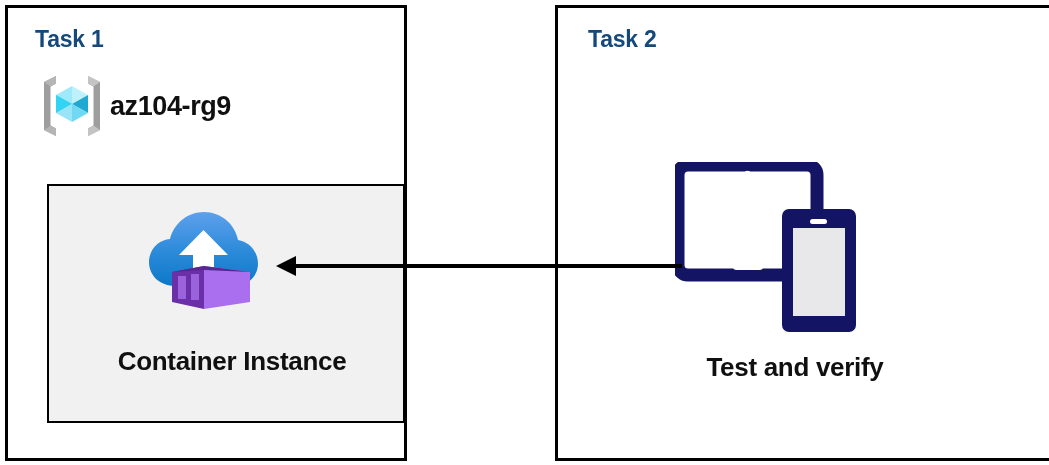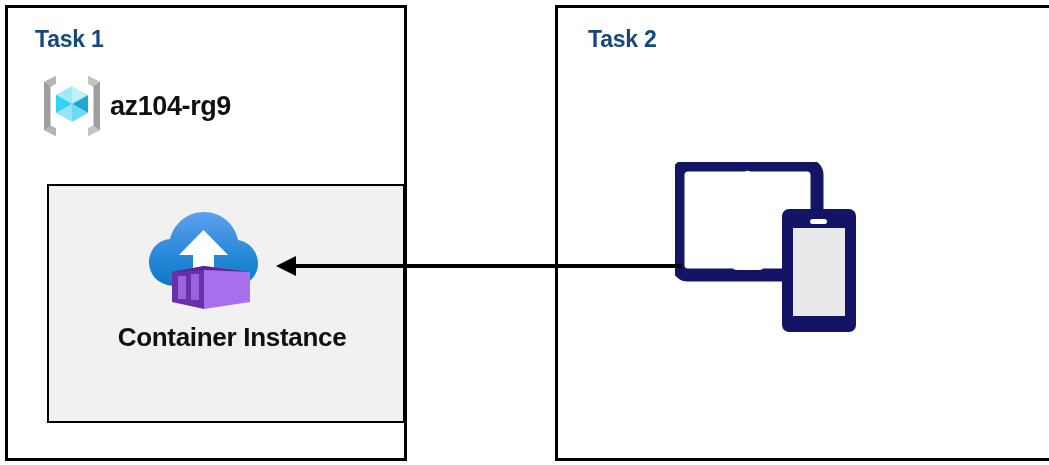--- a/index.html
+++ b/index.html
@@ -80,21 +80,21 @@
     position: absolute;
     left: 0;
     right: 0;
     text-align: center;
     font-size: 26px;
     font-weight: bold;
     color: #101010;
     letter-spacing: -0.3px;
     white-space: nowrap;
   }
-  #container-instance-label { top: 136px; padding-left: 12px; }
+  #container-instance-label { top: 160px; padding-left: 12px; }
 
   
   #devices-icon {
     position: absolute;
     left: 675px;
     top: 162px;
     width: 190px;
     height: 172px;
     display: block;
   }
@@ -197,19 +197,20 @@
 
     <rect x="58" y="101" width="30" height="7" rx="3.5" ry="3.5" fill="#ffffff"></rect>
 
     <rect x="108" y="48" width="72" height="121" rx="6" ry="6" fill="#141464" stroke="#141464" stroke-width="2"></rect>
 
     <rect x="118" y="66" width="52" height="88" fill="#E8E8EA"></rect>
 
     <rect x="135" y="57" width="17" height="5" rx="2.5" ry="2.5" fill="#ffffff"></rect>
   </svg>
 
+  <div id="test-verify-label">Test and verify</div>
 
   <svg id="flow-arrow" viewBox="0 0 415 36">
     <line x1="22" y1="18" x2="412" y2="18" stroke="#000000" stroke-width="4"></line>
     <polygon points="6,18 26,8 26,28" fill="#000000"></polygon>
   </svg>
 
 </div>
 
 </body></html>

